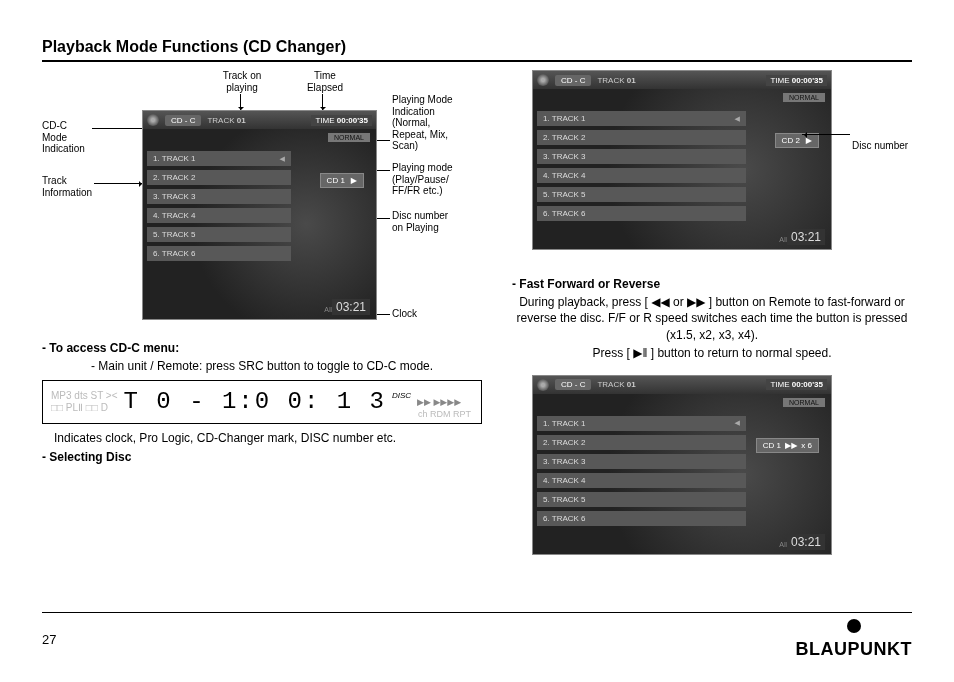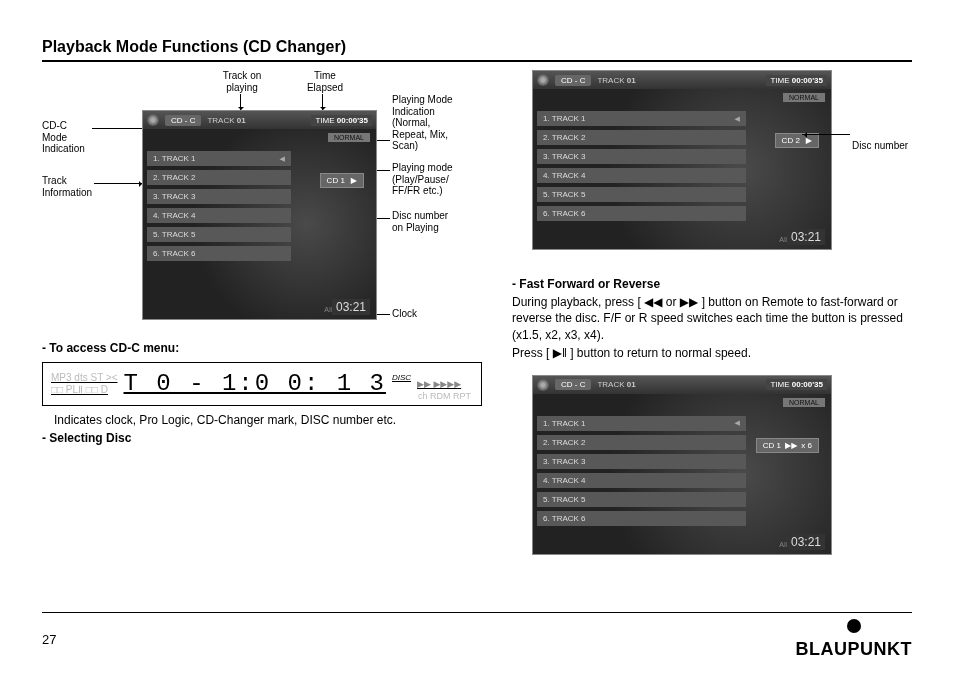--- a/index.html
+++ b/index.html
@@ -58,31 +58,30 @@
   .track-list { position:absolute; left:4px; top:22px; right:85px; }
   .track-row { background:#585858; color:#ddd; font-size:8px; padding:3px 6px; margin-bottom:4px; display:flex; justify-content:space-between; align-items:center; }
   .track-row .tri { font-size:7px; color:#aaa; }
   .normal-badge { position:absolute; right:6px; top:4px; background:#777; color:#111; font-size:7px; padding:1px 6px; }
   .disc-box { position:absolute; right:12px; top:44px; background:#666; color:#fff; font-size:8px; padding:2px 6px; display:flex; gap:6px; align-items:center; border:1px solid #888;}
   .play-sym { font-size:8px; }
   .clock-bar { position:absolute; right:6px; bottom:4px; color:#ddd; font-size:12px; background:#333; padding:1px 4px; }
   .air-lbl { position:absolute; right:40px; bottom:6px; color:#888; font-size:7px; }
 
   .body-text { font-size: 12px; line-height: 1.35; }
-  .body-text p { margin-top: 2px; }
+  .body-text p { margin-top: 2px; text-align: center; }
   .subhead { font-weight: bold; margin-top: 10px; }
 
   .lcd-panel {
     border: 1px solid #000;
     height: 44px;
     margin: 6px 0 6px 0;
     display:flex; align-items:center; gap:6px;
     padding: 0 8px;
     position: relative;
-    text-decoration: underline;
   }
   .lcd-seg { font-family: "Courier New", monospace; font-size: 24px; letter-spacing: 2px; }
   .lcd-faint { color:#bbb; font-size:10px; display:flex; flex-direction:column; line-height:1; gap:2px;}
   .lcd-right { color:#888; font-size:9px; display:flex; gap:4px; align-items:center;}
   .disc-lbl { font-size:8px; font-style:italic; position:relative; top:-6px; }
 
   .footer {
     position: absolute;
     left: 42px; right: 42px; bottom: 22px;
     border-top: 1.5px solid #000;
@@ -172,20 +171,21 @@
               </div>
           </div>
           <span class="air-lbl">AIR</span>
           <div class="clock-bar">03:21</div>
         </div>
       </div>
     </div>
 
     <div class="body-text">
       <div class="subhead">- To access CD-C menu:</div>
+      <p>- Main unit / Remote: press SRC button to toggle to CD-C mode.</p>
 
       <div class="lcd-panel">
         <div class="lcd-faint">
           <span>MP3  dts  ST  &gt;&lt;</span>
           <span>□□ PLⅡ   □□ D</span>
         </div>
         <span class="lcd-seg">T 0 -  1:0 0: 1 3</span>
         <span class="disc-lbl">DISC</span>
         <div class="lcd-right">
           <span>▶▶ ▶▶▶▶</span>

